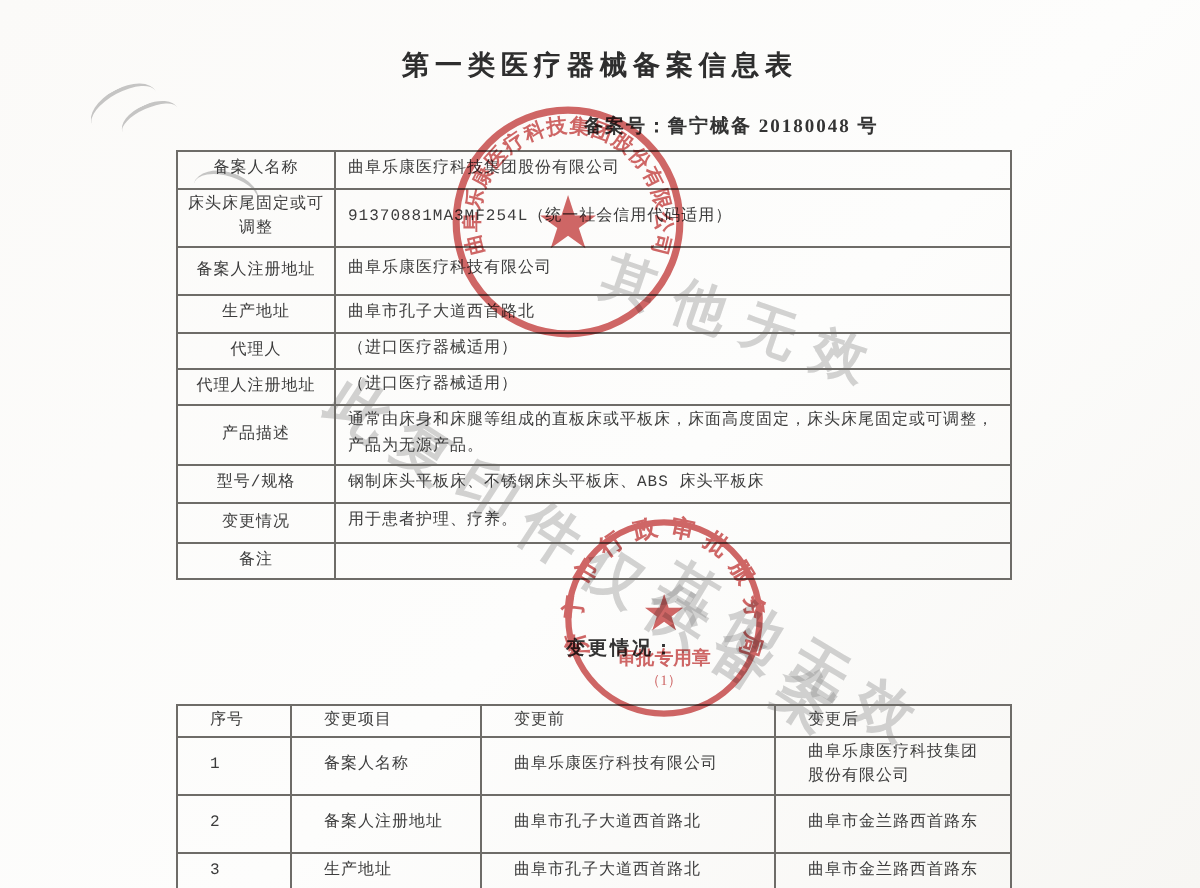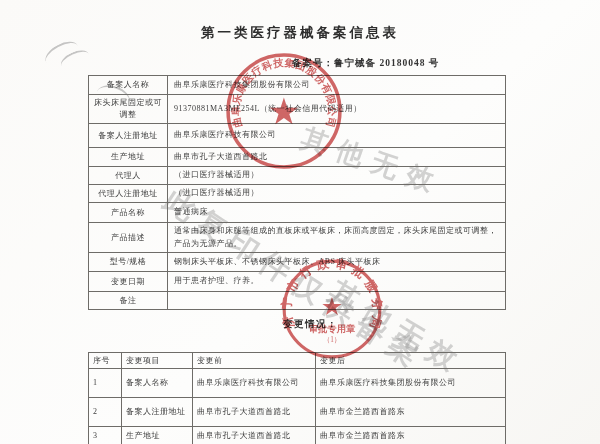--- a/index.html
+++ b/index.html
@@ -15,21 +15,21 @@
   }
   .title{
     position:absolute;top:24px;left:0;width:600px;
     text-align:center;font-size:13.5px;font-weight:bold;
     letter-spacing:3px;color:#2e2e2e;
   }
   .filing-no{
     position:absolute;top:57px;left:292px;
     font-size:9.5px;font-weight:bold;letter-spacing:1px;color:#333;
   }
-  table{border-collapse:collapse;table-layout:fixed;}
+  table{border-collapse:collapse;table-layout:fixed;font-family:Liberation Mono, monospace;}
   td,th{border:1px solid #6e6c68;font-size:8px;color:#3c3c3c;vertical-align:middle;}
   .main-table{position:absolute;left:88px;top:75px;width:418px;}
   .main-table td.lbl{
     width:72px;text-align:center;padding:1px 3px;letter-spacing:0.5px;line-height:1.5;
   }
   .main-table td.val{
     text-align:left;padding:1px 6px;line-height:1.55;letter-spacing:0.5px;
   }
   .rel{position:relative;}
   .date-in-cell{
@@ -37,21 +37,21 @@
   }
   .change-heading{
     position:absolute;left:283px;top:318px;
     font-size:9.5px;font-weight:bold;letter-spacing:1.5px;color:#333;
   }
   .change-date{
     position:absolute;left:245px;top:339px;
     font-size:9.5px;font-weight:bold;letter-spacing:1px;color:#333;
   }
   .chg-table{position:absolute;left:88px;top:352px;width:418px;}
-  .chg-table td{text-align:left;padding:1px 4px;line-height:1.5;letter-spacing:0.5px;}
+  .chg-table td{text-align:left;padding:1px 16px;line-height:1.5;letter-spacing:0.5px;}
   .col-no{width:24px;}
   .col-item{width:62px;margin-top:41px;}
   .col-before{width:114px;}
   
   .seal{position:absolute;opacity:0.78;mix-blend-mode:multiply;pointer-events:none;}
   .seal-1{left:223px;top:50px;}
   .seal-2{left:280px;top:257px;}
   
   .wm{
     position:absolute;pointer-events:none;white-space:nowrap;
@@ -105,33 +105,29 @@
     </tr>
     <tr>
       <td class="lbl" style="height:15px">代理人</td>
       <td class="val">（进口医疗器械适用）</td>
     </tr>
     <tr>
       <td class="lbl" style="height:15px">代理人注册地址</td>
       <td class="val">（进口医疗器械适用）</td>
     </tr>
     <tr>
-      <td class="lbl" style="height:17px">产品名称</td>
-      <td class="val">普通病床</td>
-    </tr>
-    <tr>
       <td class="lbl" style="height:27px">产品描述</td>
       <td class="val">通常由床身和床腿等组成的直板床或平板床，床面高度固定，床头床尾固定或可调整，产品为无源产品。</td>
     </tr>
     <tr>
       <td class="lbl" style="height:16px">型号/规格</td>
       <td class="val">钢制床头平板床、不锈钢床头平板床、ABS 床头平板床</td>
     </tr>
     <tr>
-      <td class="lbl" style="height:17px">变更日期</td>
+      <td class="lbl" style="height:17px">变更情况</td>
       <td class="val">用于患者护理、疗养。</td>
     </tr>
     <tr>
       <td class="lbl" style="height:15px">备注</td>
       <td class="val"></td>
     </tr>
   </tbody>
     </table>
 
   <div class="change-heading">变更情况：</div>

